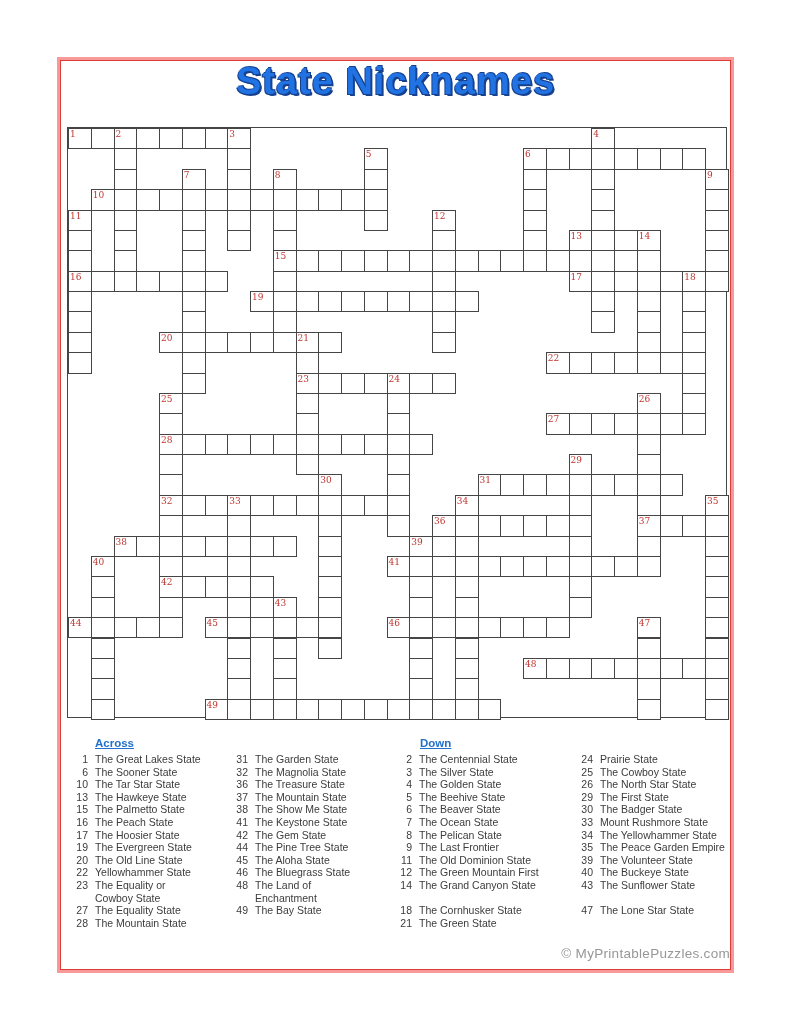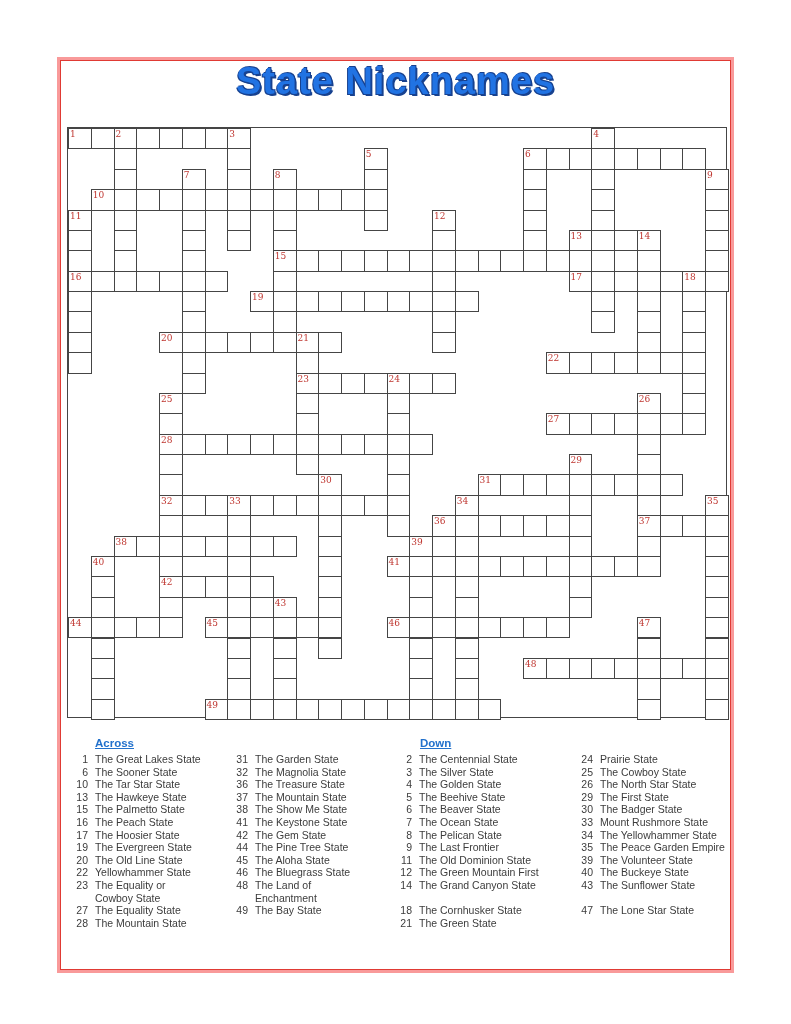--- a/index.html
+++ b/index.html
@@ -671,13 +671,14 @@
       <div class="clue spacer">
         <span class="cnum"></span>
         <span class="ctxt"></span>
       </div>
       <div class="clue">
         <span class="cnum">47</span>
         <span class="ctxt">The Lone Star State</span>
       </div>
     </div>
 
+  <div class="footer">© MyPrintablePuzzles.com</div>
 </div>
 
 </body></html>

